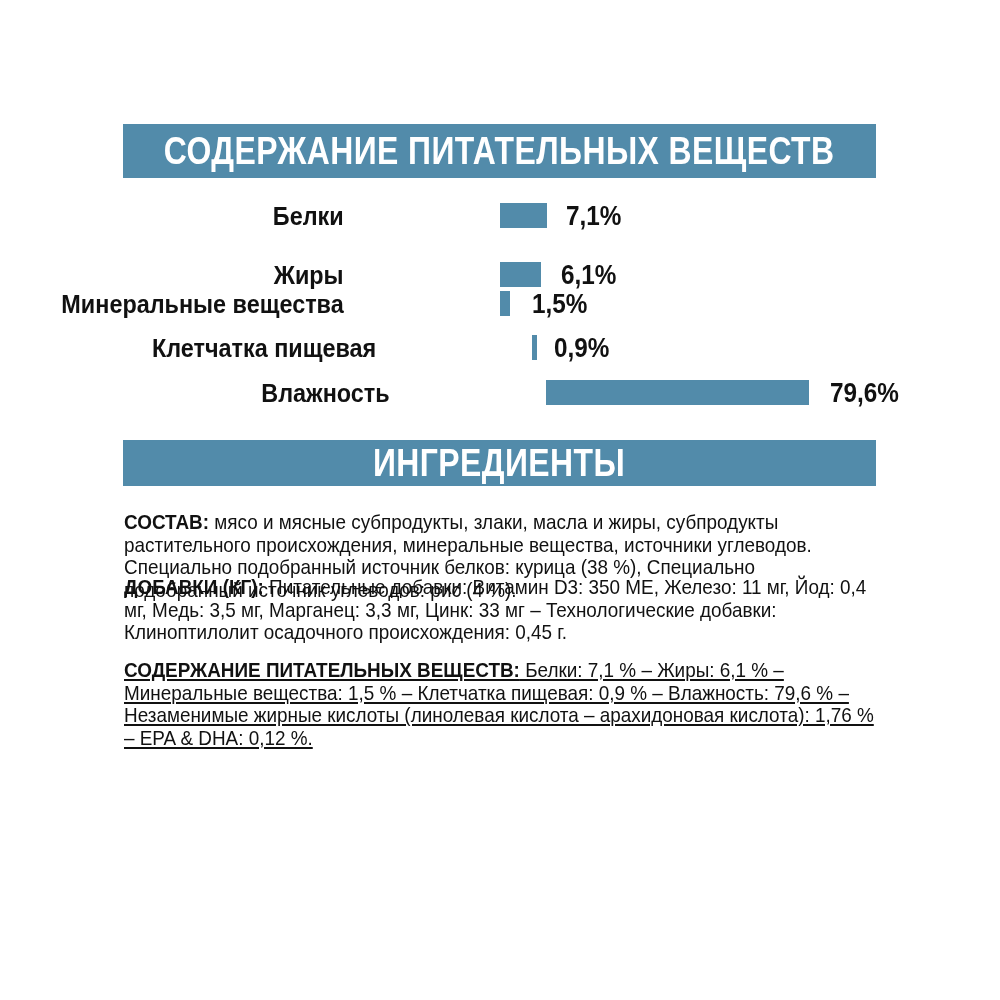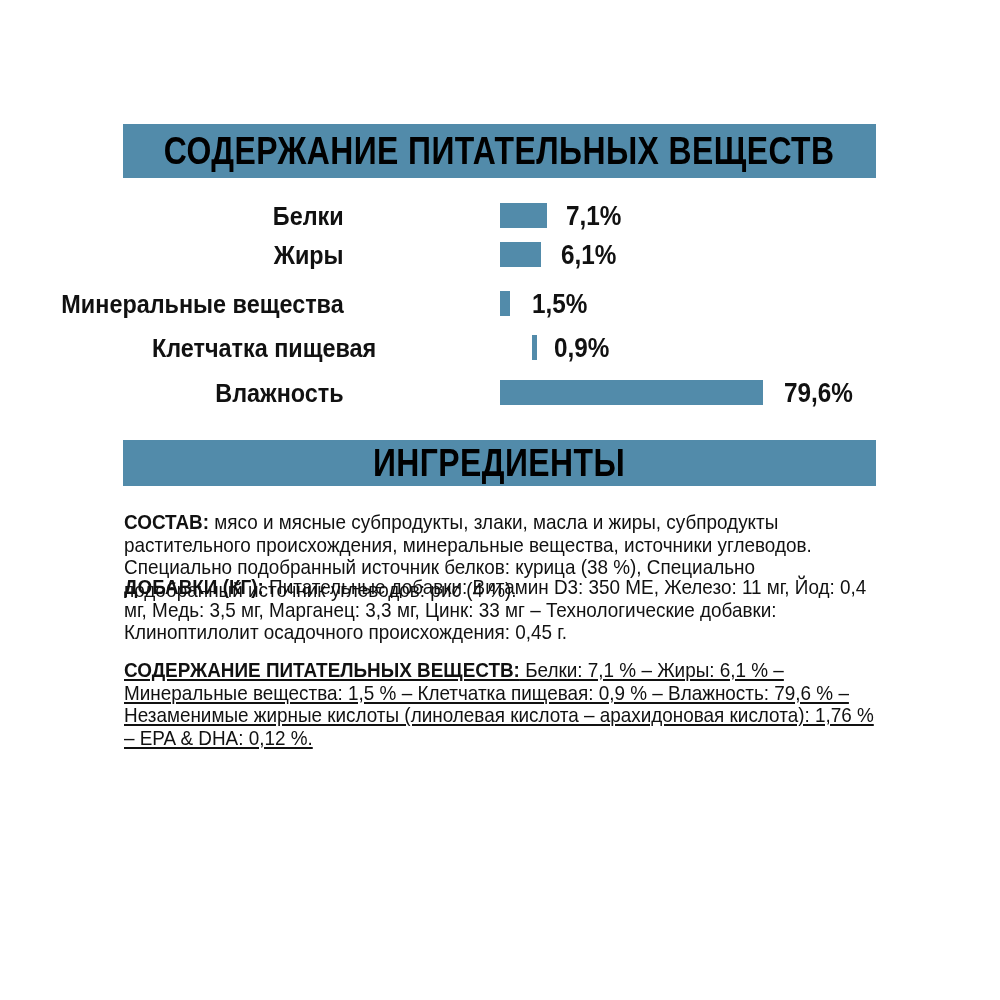--- a/index.html
+++ b/index.html
@@ -1,18 +1,18 @@
 <!DOCTYPE html>
 <html><head>
 <meta charset="utf-8">
 <style>
   html, body { margin:0; padding:0; background:#ffffff; }
   body { width:1000px; height:1000px; position:relative; overflow:hidden;
          font-family:"DejaVu Sans Condensed","DejaVu Sans","Liberation Sans",sans-serif; color:#111; }
-  .banner { position:absolute; left:123px; width:753px; background:#528BAA; color:#000000;
+  .banner { position:absolute; left:123px; width:753px; background:#528BAA; color:#ffffff;
             display:flex; align-items:center; justify-content:center;
             font-family:"Liberation Sans",sans-serif; font-weight:bold; letter-spacing:0.5px; }
   .banner span { display:inline-block; transform:scaleX(0.84); transform-origin:center; white-space:nowrap; }
   #banner-nutrients { top:124px; height:54px; font-size:38px; }
   #banner-ingredients { top:440px; height:46px; font-size:38px; }
   .row { position:absolute; left:0; width:864px; height:44px; }
   .row .label { position:absolute; right:520px; top:0; height:30px; line-height:30px; font-size:26px;
                 font-family:"Liberation Sans",sans-serif; font-weight:bold; white-space:nowrap;
                 transform:scaleX(0.9); transform-origin:right center; }
   .row .bar { position:absolute; left:500px; top:2px; height:25px; background:#528BAA; }
@@ -30,36 +30,36 @@
 <div class="banner" id="banner-nutrients">
   <span>СОДЕРЖАНИЕ ПИТАТЕЛЬНЫХ ВЕЩЕСТВ</span>
 </div>
 
 <div>
   <div class="row" style="top:201px;">
     <span class="label">Белки</span>
     <div class="bar" style="width:47px;"></div>
     <span class="value" style="left:566px;">7,1%</span>
   </div>
-  <div class="row" style="top:240px;">
+  <div class="row" style="top:260px;">
     <span class="label">Жиры</span>
     <div class="bar" style="width:41px;"></div>
     <span class="value" style="left:561px;">6,1%</span>
   </div>
   <div class="row" style="top:289px;text-decoration:underline;">
     <span class="label">Минеральные вещества</span>
     <div class="bar" style="width:10px;"></div>
     <span class="value" style="left:532px;">1,5%</span>
   </div>
   <div class="row" style="top:333px;margin-left:32px;">
     <span class="label">Клетчатка пищевая</span>
     <div class="bar" style="width:5px;"></div>
     <span class="value" style="left:522px;">0,9%</span>
   </div>
-  <div class="row" style="top:378px;">
+  <div class="row" style="top:378px;margin-left:46px;">
     <span class="label">Влажность</span>
     <div class="bar" style="width:263px;"></div>
     <span class="value" style="left:784px;">79,6%</span>
   </div>
 </div>
 
 <div class="banner" id="banner-ingredients">
   <span>ИНГРЕДИЕНТЫ</span>
 </div>
 

